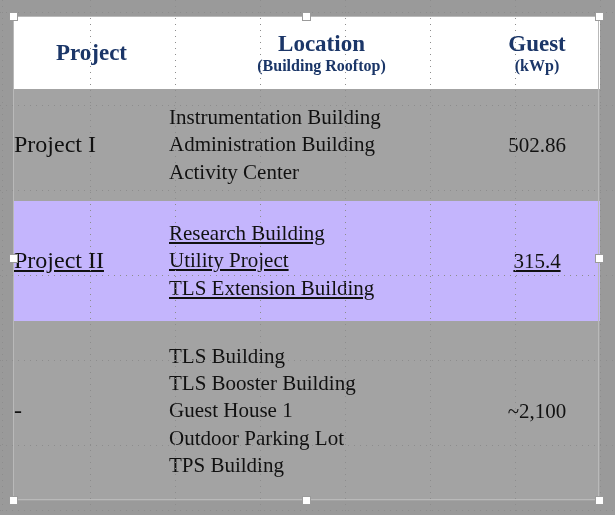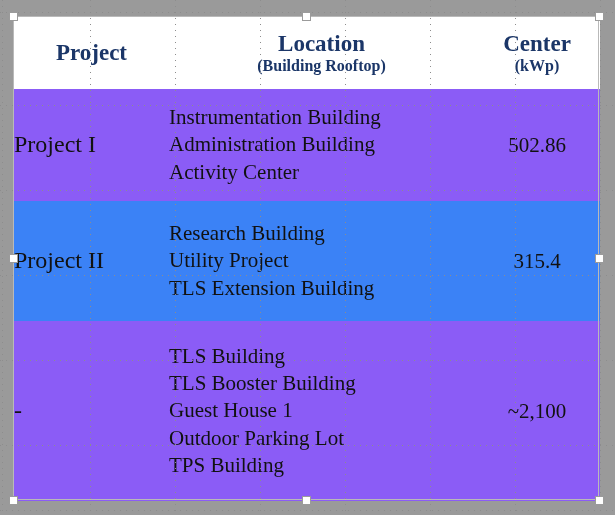--- a/index.html
+++ b/index.html
@@ -94,22 +94,22 @@
   .hdr-main { font-size: 23px; line-height: 1.15; }
   .hdr-sub  { font-size: 16px; line-height: 1.15; }
   .misspelled {
     text-decoration-style: wavy;
     text-decoration-color: #d23b30;
     text-decoration-thickness: 1px;
     text-underline-offset: 2px;
   }
 
   
-  tr.shaded td { background: #8b5cf6; }
-  tr.plain  td { background: #3b82f6; }
+  tr.shaded td { background: #a3a3a3; }
+  tr.plain  td { background: #c4b5fd; text-decoration: underline; }
 
   td.cell-project {
     text-align: left;
     padding-left: 16px;
     font-size: 24px;
     color: #111111;
     line-height: 1.22;
   }
   td.cell-location {
     text-align: left;
@@ -176,21 +176,21 @@
     <tbody id="table-body">
         <tr class="header-row">
           <td class="col-project v-rule-right">
             <div class="hdr-main">Project</div>
           </td>
           <td class="col-location v-rule-right">
             <div class="hdr-main">Location</div>
             <div class="hdr-sub">(Building Rooftop)</div>
           </td>
           <td class="col-scale">
-            <div class="hdr-main">Center</div>
+            <div class="hdr-main">Guest</div>
             <div class="hdr-sub"><span class="misspelled">(kWp)</span></div>
           </td>
         </tr>
         <tr class="shaded r1">
           <td class="col-project cell-project v-rule-right row-rule-top">Project I</td>
           <td class="col-location cell-location v-rule-right row-rule-top">
             <span class="loc-line">Instrumentation Building</span>
             <span class="loc-line">Administration Building</span>
             <span class="loc-line">Activity Center</span>
           </td>

